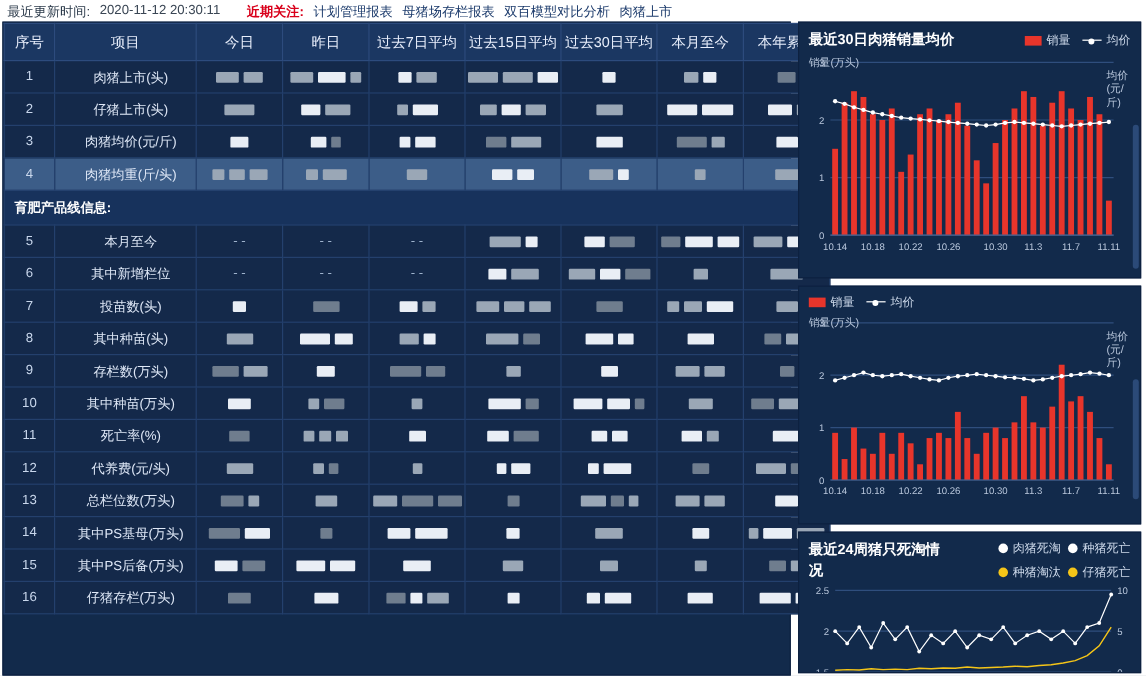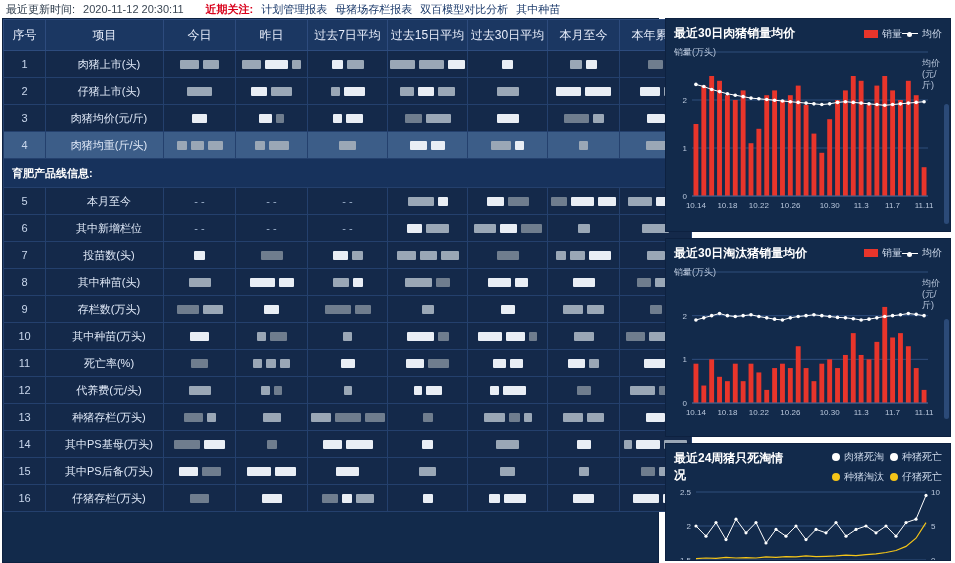--- a/index.html
+++ b/index.html
@@ -43,21 +43,21 @@
   .bar.d{background:#6f7d8e;}
   .cellwrap{display:flex;justify-content:center;align-items:center;gap:2px;}
 
   
   .card{background:#122a4b;border:1px solid #0d2140;position:relative;overflow:hidden;}
   .card.c1{height:215px;}
   .card.c2{height:200px;}
   .card.c3{height:118px;}
   .card-head{display:flex;align-items:center;justify-content:space-between;padding:6px 8px 2px 8px;}
   .card-title{font-size:12px;color:#ffffff;font-weight:bold;}
-  .legend{display:flex;align-items:center;font-size:10px;color:#cdd9ea;}
+  .legend{display:flex;align-items:center;gap:10px;font-size:10px;color:#cdd9ea;}
   .legend .item{display:flex;align-items:center;gap:4px;}
   .swatch{width:14px;height:8px;display:inline-block;}
   .swatch.red{background:#e8352b;}
   .swatch.line{width:16px;height:0;border-top:1px solid #ffffff;position:relative;}
   .swatch.line:after{content:"";position:absolute;left:5px;top:-2px;width:5px;height:5px;border-radius:50%;background:#ffffff;}
   .swatch.dot{width:8px;height:8px;border-radius:50%;}
   .axis-label{font-size:9px;color:#b9c7dc;position:absolute;}
   .chart-svg{display:block;}
 
   .scrollbar-v{position:absolute;right:1px;top:60px;width:5px;height:120px;background:#2b4a78;border-radius:3px;}
@@ -67,21 +67,21 @@
 
 <div id="app">
 
   <div class="topbar">
     <span>最近更新时间:</span>
     <span class="tb-time">2020-11-12 20:30:11</span>
     <span class="tb-focus">近期关注:</span>
     <span class="tb-link">计划管理报表</span>
     <span class="tb-link">母猪场存栏报表</span>
     <span class="tb-link">双百模型对比分析</span>
-    <span class="tb-link">其中种苗</span>
+    <span class="tb-link">肉猪上市</span>
   </div>
 
   <div class="content">
 
     <div class="left-pane">
       <table class="grid">
         <colgroup>
           <col style="width:42px">
             <col style="width:118px">
             <col style="width:72px">
@@ -606,21 +606,21 @@
               </td>
               <td>
                 <div class="cellwrap">
                   <i class="bar" style="width:25px"></i>
                   <i class="bar d" style="width:23px"></i>
                 </div>
               </td>
             </tr>
             <tr>
               <td class="idx">13</td>
-              <td class="name">种猪存栏(万头)</td>
+              <td class="name">总栏位数(万头)</td>
               <td>
                 <div class="cellwrap">
                   <i class="bar d" style="width:19px"></i>
                   <i class="bar" style="width:9px"></i>
                 </div>
               </td>
               <td>
                 <div class="cellwrap">
                   <i class="bar" style="width:18px"></i>
                 </div>
@@ -886,21 +886,20 @@
               <text x="226.6" y="164" text-anchor="middle" font-size="8" fill="#b9c7dc">11.7</text>
               <text x="258.06666666666666" y="164" text-anchor="middle" font-size="8" fill="#b9c7dc">11.11</text>
               <line x1="26" y1="152" x2="262" y2="152" stroke="#44618e" stroke-width="1"></line>
             </svg>
           <div class="scrollbar-v"></div>
         </div>
       </div>
 
       <div class="card c2">
         <div class="card-head">
-          <span class="card-title">最近30日淘汰猪销量均价</span>
           <span class="legend">
             <span class="item">
               <i class="swatch red"></i>
               <span>销量</span>
             </span>
             <span class="item">
               <i class="swatch line"></i>
               <span>均价</span>
             </span>
           </span>

